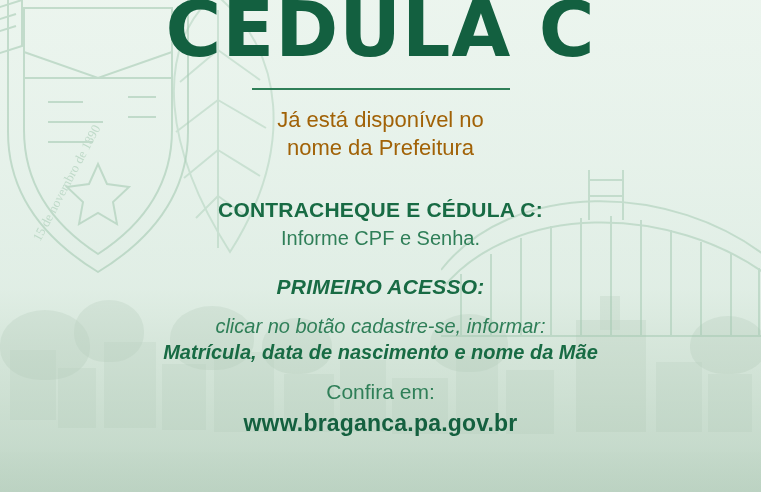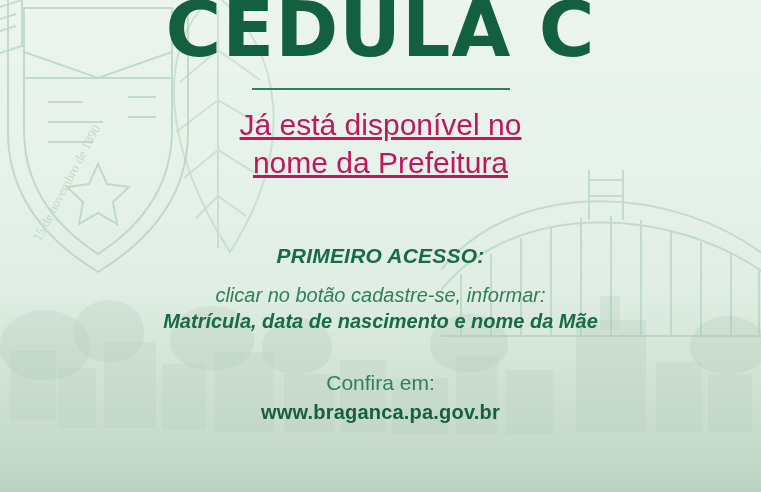--- a/index.html
+++ b/index.html
@@ -113,26 +113,25 @@
   }
 
   .divider {
     width: 258px;
     height: 2px;
     background: #2f7f58;
     margin: 20px 0 16px 0;
   }
 
   .subtitle {
-    font-size: 30px;
-    color: #be185d;
+    font-size: 22px;
+    color: #a16207;
     line-height: 1.28;
     font-weight: normal;
     max-width: 420px;
-    text-decoration: underline;
   }
 
   .block-1 {
     margin-top: 36px;
   }
   .heading {
     font-size: 21px;
     font-weight: bold;
     color: #186b44;
     letter-spacing: 0.2px;
@@ -152,28 +151,28 @@
     margin-top: 16px;
   }
   .strong-line {
     font-size: 20px;
     font-weight: bold;
     color: #186b44;
     margin-top: 3px;
   }
 
   .footer {
-    margin-top: 38px;
+    margin-top: 16px;
   }
   .confira {
     font-size: 21px;
     color: #2f7f58;
   }
   .site {
-    font-size: 20px;
+    font-size: 23px;
     font-weight: bold;
     color: #14603f;
     margin-top: 6px;
     letter-spacing: 0.2px;
   }
 </style>
 </head>
 <body>
 
 <div class="poster">
@@ -243,20 +242,22 @@
     <div class="title">CÉDULA C</div>
 
     <div class="divider"></div>
 
     <div class="subtitle">
       <div>Já está disponível no</div>
       <div>nome da Prefeitura</div>
     </div>
 
     <div class="block-1">
+      <div class="heading">CONTRACHEQUE E CÉDULA C:</div>
+      <div class="sub-line">Informe CPF e Senha.</div>
     </div>
 
     <div class="block-2">
       <div class="heading">PRIMEIRO ACESSO:</div>
       <div class="sub-line">clicar no botão cadastre-se, informar:</div>
       <div class="strong-line">Matrícula, data de nascimento e nome da Mãe</div>
     </div>
 
     <div class="footer">
       <div class="confira">Confira em:</div>

